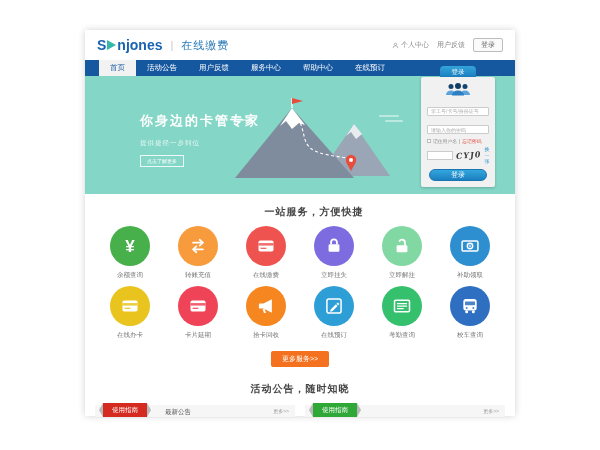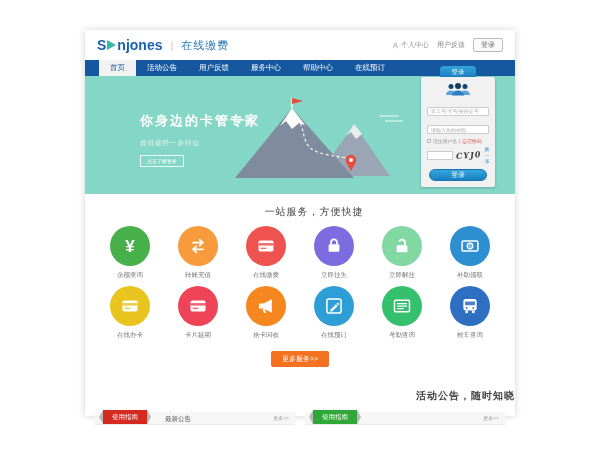--- a/index.html
+++ b/index.html
@@ -52,33 +52,33 @@
   .cap-input { width:26px; height:9px; border:1px solid #ccc; background:#fff; }
   .cap-img { font-family:"DejaVu Serif",serif; font-style:italic; font-weight:bold; font-size:8px;
     color:#3a3a3a; letter-spacing:1px; transform:rotate(-4deg); cursor:pointer; }
   .cap-change { font-size:5px; color:#2e8fd0; cursor:pointer; }
   .login-submit { display:block; width:58px; height:12px; margin:5px auto 0; border-radius:7px;
     border:1px solid #1a74b4; background:linear-gradient(#33a7dd,#1b7fc0); color:#fff;
     font-size:7px; line-height:10px; text-align:center; cursor:pointer; }
 
   
   .svc-section { text-align:center; }
-  .section-title { font-size:10px; font-weight:400; color:#444; letter-spacing:1px; padding-top:11px;padding-left:28px; }
+  .section-title { font-size:10px; font-weight:700; color:#444; letter-spacing:1px; padding-top:11px;padding-left:28px; }
   .svc-grid { width:408px; margin:7px auto 0; display:grid; grid-template-columns:repeat(6,1fr); row-gap:6px; }
   .svc { cursor:pointer; }
   .svc-circle { width:40px; height:40px; border-radius:50%; margin:0 auto;
     display:flex; align-items:center; justify-content:center; }
   .svc-circle .glyph { color:#fff; font-size:17px; font-weight:bold; line-height:1; }
   .svc-label { font-size:6.5px; color:#777; margin-top:5px; }
   .more-btn { display:inline-block; margin-top:11px; background:#f4711f; color:#fff;
     font-size:7px; padding:3px 11px; border-radius:2px; cursor:pointer; }
 
   
-  .ann-title { text-align:right; font-size:10px; font-weight:600; color:#444;
-    letter-spacing:1px; margin-top:22px; }
+  .ann-title { text-align:center; font-size:10px; font-weight:600; color:#444;
+    letter-spacing:1px; margin-top:15px; }
   .panels { display:flex; gap:10px; margin:9px 10px 0; }
   .panel { flex:1; }
   .panel-hd { position:relative; height:13px; background:#f6f6f6; border-bottom:1px solid #ebebeb; }
   .ribbon { position:absolute; left:8px; top:-2px; height:14px; line-height:14px; padding:0 9px;
     color:#fff; font-size:6.5px; cursor:pointer; }
   .ribbon:before { content:""; position:absolute; left:-4px; top:0; border-right:4px solid rgba(0,0,0,.25);
     border-top:7px solid transparent; border-bottom:7px solid transparent; }
   .ribbon:after { content:""; position:absolute; right:-4px; top:0; border-left:4px solid rgba(0,0,0,.25);
     border-top:7px solid transparent; border-bottom:7px solid transparent; }
   .ribbon.red { background:#d42a20; }

